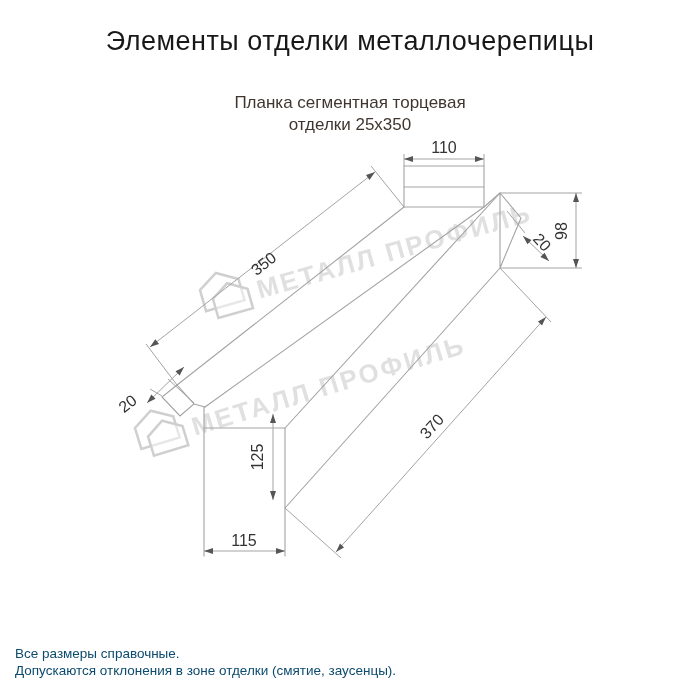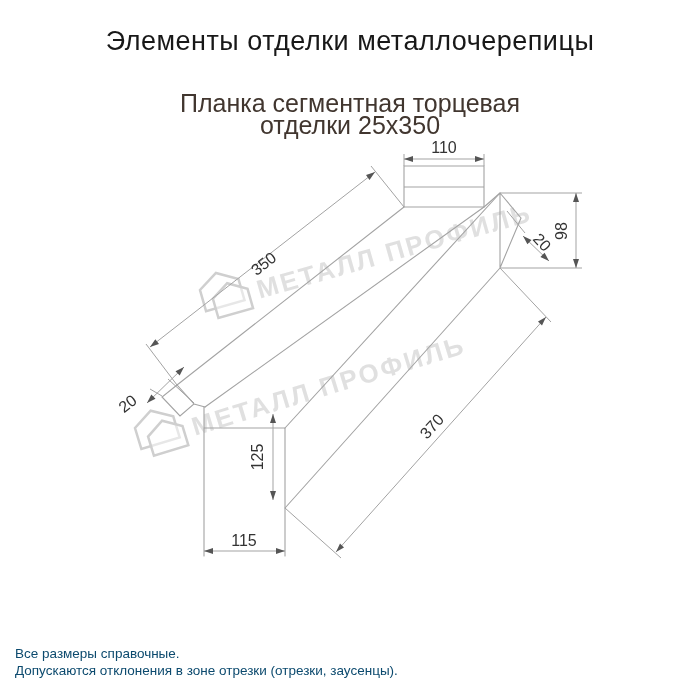--- a/index.html
+++ b/index.html
@@ -6,21 +6,21 @@
   .canvas{
     position:relative;width:700px;height:700px;background:#ffffff;overflow:hidden;
     font-family:"Liberation Sans", sans-serif;
   }
   .page-title{
     position:absolute;left:0;top:26px;width:700px;text-align:center;
     font-size:27px;font-weight:400;color:#181818;letter-spacing:0.5px;
   }
   .drawing-subtitle{
     position:absolute;left:0;top:92px;width:700px;text-align:center;
-    font-size:25px;line-height:22px;color:#41362f;
+    font-size:17px;line-height:22px;color:#41362f;
   }
   .footer{
     position:absolute;left:15px;top:645px;width:660px;
     font-size:13.5px;line-height:17px;color:#0c4a6e;
   }
   svg.draw{position:absolute;left:0;top:0;}
   .dim-text{font-size:16px;fill:#333;}
   .wm-text{font-size:26px;font-weight:bold;fill:#c7c7c7;opacity:0.55;letter-spacing:2.5px;}
 </style>
 </head>
@@ -103,16 +103,16 @@
       <text class="dim-text" text-anchor="middle" transform="translate(267,268) rotate(-38)">350</text>
       <text class="dim-text" text-anchor="middle" transform="translate(131,408) rotate(-38)">20</text>
       <text class="dim-text" text-anchor="middle" transform="translate(263,457) rotate(-90)">125</text>
       <text class="dim-text" x="244" y="546" text-anchor="middle">115</text>
       <text class="dim-text" text-anchor="middle" transform="translate(436,430) rotate(-48)">370</text>
     </g>
   </svg>
 
   <div class="footer">
     <div>Все размеры справочные.</div>
-    <div>Допускаются отклонения в зоне отрезки (отрезки, заусенцы).</div>
+    <div>Допускаются отклонения в зоне отделки (смятие, заусенцы).</div>
   </div>
 
 </div>
 
 </body></html>

